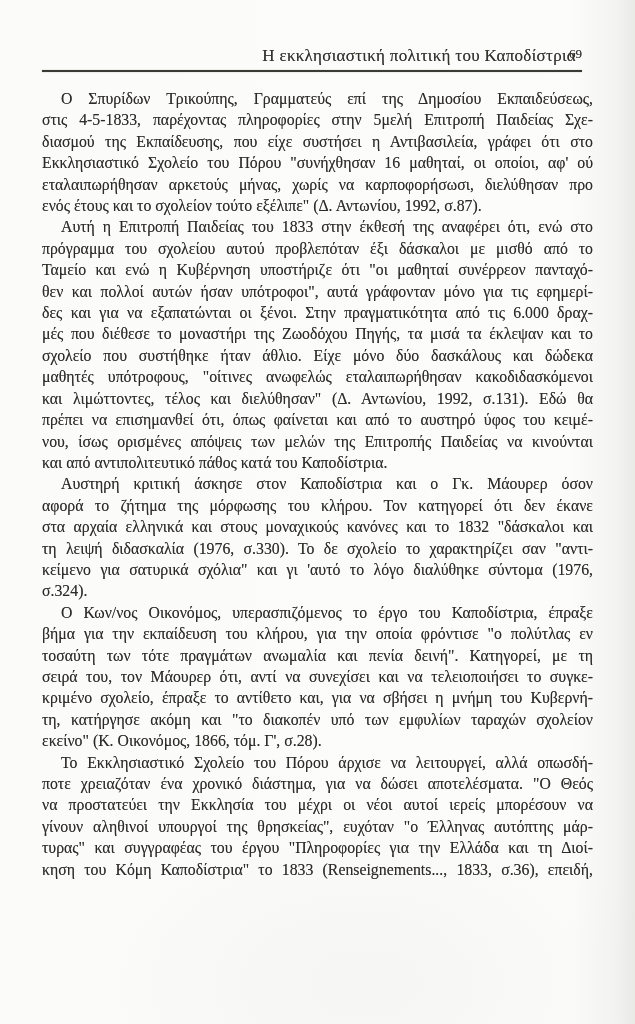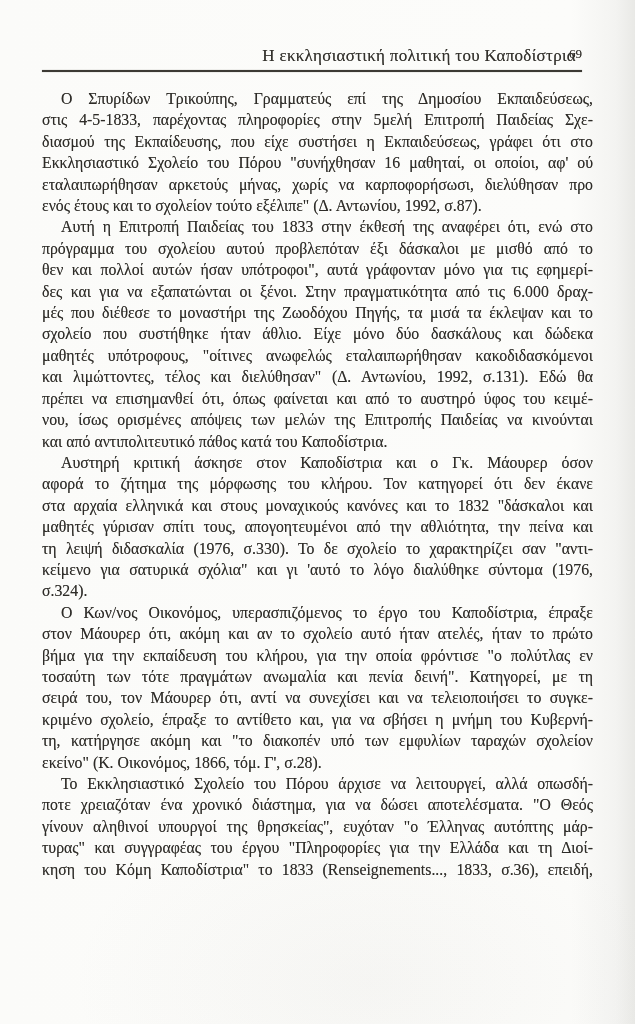--- a/index.html
+++ b/index.html
@@ -72,49 +72,49 @@
 </head>
 <body>
 
 <div class="page">
   <div class="header-title">Η εκκλησιαστική πολιτική του Καποδίστρια</div>
   <div class="page-number">69</div>
   <div class="header-rule"></div>
   <div class="body-text">
       <div class="line indent">Ο Σπυρίδων Τρικούπης, Γραμματεύς επί της Δημοσίου Εκπαιδεύσεως,</div>
       <div class="line">στις 4-5-1833, παρέχοντας πληροφορίες στην 5μελή Επιτροπή Παιδείας Σχε-</div>
-      <div class="line">διασμού της Εκπαίδευσης, που είχε συστήσει η Εκπαιδεύσεως, γράφει ότι στο</div>
+      <div class="line">διασμού της Εκπαίδευσης, που είχε συστήσει η Αντιβασιλεία, γράφει ότι στο</div>
       <div class="line">Εκκλησιαστικό Σχολείο του Πόρου "συνήχθησαν 16 μαθηταί, οι οποίοι, αφ' ού</div>
       <div class="line">εταλαιπωρήθησαν αρκετούς μήνας, χωρίς να καρποφορήσωσι, διελύθησαν προ</div>
       <div class="line last">ενός έτους και το σχολείον τούτο εξέλιπε" (Δ. Αντωνίου, 1992, σ.87).</div>
       <div class="line indent">Αυτή η Επιτροπή Παιδείας του 1833 στην έκθεσή της αναφέρει ότι, ενώ στο</div>
       <div class="line">πρόγραμμα του σχολείου αυτού προβλεπόταν έξι δάσκαλοι με μισθό από το</div>
+      <div class="line">Ταμείο και ενώ η Κυβέρνηση υποστήριζε ότι "οι μαθηταί συνέρρεον πανταχό-</div>
       <div class="line">θεν και πολλοί αυτών ήσαν υπότροφοι", αυτά γράφονταν μόνο για τις εφημερί-</div>
       <div class="line">δες και για να εξαπατώνται οι ξένοι. Στην πραγματικότητα από τις 6.000 δραχ-</div>
       <div class="line">μές που διέθεσε το μοναστήρι της Ζωοδόχου Πηγής, τα μισά τα έκλεψαν και το</div>
       <div class="line">σχολείο που συστήθηκε ήταν άθλιο. Είχε μόνο δύο δασκάλους και δώδεκα</div>
       <div class="line">μαθητές υπότροφους, "οίτινες ανωφελώς εταλαιπωρήθησαν κακοδιδασκόμενοι</div>
       <div class="line">και λιμώττοντες, τέλος και διελύθησαν" (Δ. Αντωνίου, 1992, σ.131). Εδώ θα</div>
       <div class="line">πρέπει να επισημανθεί ότι, όπως φαίνεται και από το αυστηρό ύφος του κειμέ-</div>
       <div class="line">νου, ίσως ορισμένες απόψεις των μελών της Επιτροπής Παιδείας να κινούνται</div>
       <div class="line last">και από αντιπολιτευτικό πάθος κατά του Καποδίστρια.</div>
       <div class="line indent">Αυστηρή κριτική άσκησε στον Καποδίστρια και ο Γκ. Μάουρερ όσον</div>
       <div class="line">αφορά το ζήτημα της μόρφωσης του κλήρου. Τον κατηγορεί ότι δεν έκανε</div>
       <div class="line">στα αρχαία ελληνικά και στους μοναχικούς κανόνες και το 1832 "δάσκαλοι και</div>
-      <div class="line">μαθητές γύρισαν σπίτι τους, απογοητευμένοι από την αθλιότητα, την πείνα και</div>
       <div class="line">τη λειψή διδασκαλία (1976, σ.330). Το δε σχολείο το χαρακτηρίζει σαν "αντι-</div>
       <div class="line">κείμενο για σατυρικά σχόλια" και γι 'αυτό το λόγο διαλύθηκε σύντομα (1976,</div>
       <div class="line last">σ.324).</div>
       <div class="line indent">Ο Κων/νος Οικονόμος, υπερασπιζόμενος το έργο του Καποδίστρια, έπραξε</div>
-      <div class="line">στον Μάουρερ ότι, ακόμη και αν το σχολείο αυτό ήταν ατελές, ήταν το πρώτο</div>
       <div class="line">βήμα για την εκπαίδευση του κλήρου, για την οποία φρόντισε "ο πολύτλας εν</div>
       <div class="line">τοσαύτη των τότε πραγμάτων ανωμαλία και πενία δεινή". Κατηγορεί, με τη</div>
       <div class="line">σειρά του, τον Μάουρερ ότι, αντί να συνεχίσει και να τελειοποιήσει το συγκε-</div>
       <div class="line">κριμένο σχολείο, έπραξε το αντίθετο και, για να σβήσει η μνήμη του Κυβερνή-</div>
       <div class="line">τη, κατήργησε ακόμη και "το διακοπέν υπό των εμφυλίων ταραχών σχολείον</div>
       <div class="line last">εκείνο" (Κ. Οικονόμος, 1866, τόμ. Γ', σ.28).</div>
       <div class="line indent">Το Εκκλησιαστικό Σχολείο του Πόρου άρχισε να λειτουργεί, αλλά οπωσδή-</div>
       <div class="line">ποτε χρειαζόταν ένα χρονικό διάστημα, για να δώσει αποτελέσματα. "Ο Θεός</div>
+      <div class="line">να προστατεύει την Εκκλησία του μέχρι οι νέοι αυτοί ιερείς μπορέσουν να</div>
       <div class="line">γίνουν αληθινοί υπουργοί της θρησκείας", ευχόταν "ο Έλληνας αυτόπτης μάρ-</div>
       <div class="line">τυρας" και συγγραφέας του έργου "Πληροφορίες για την Ελλάδα και τη Διοί-</div>
       <div class="line">κηση του Κόμη Καποδίστρια" το 1833 (Renseignements..., 1833, σ.36), επειδή,</div>
     </div>
 </div>
 
 </body></html>

